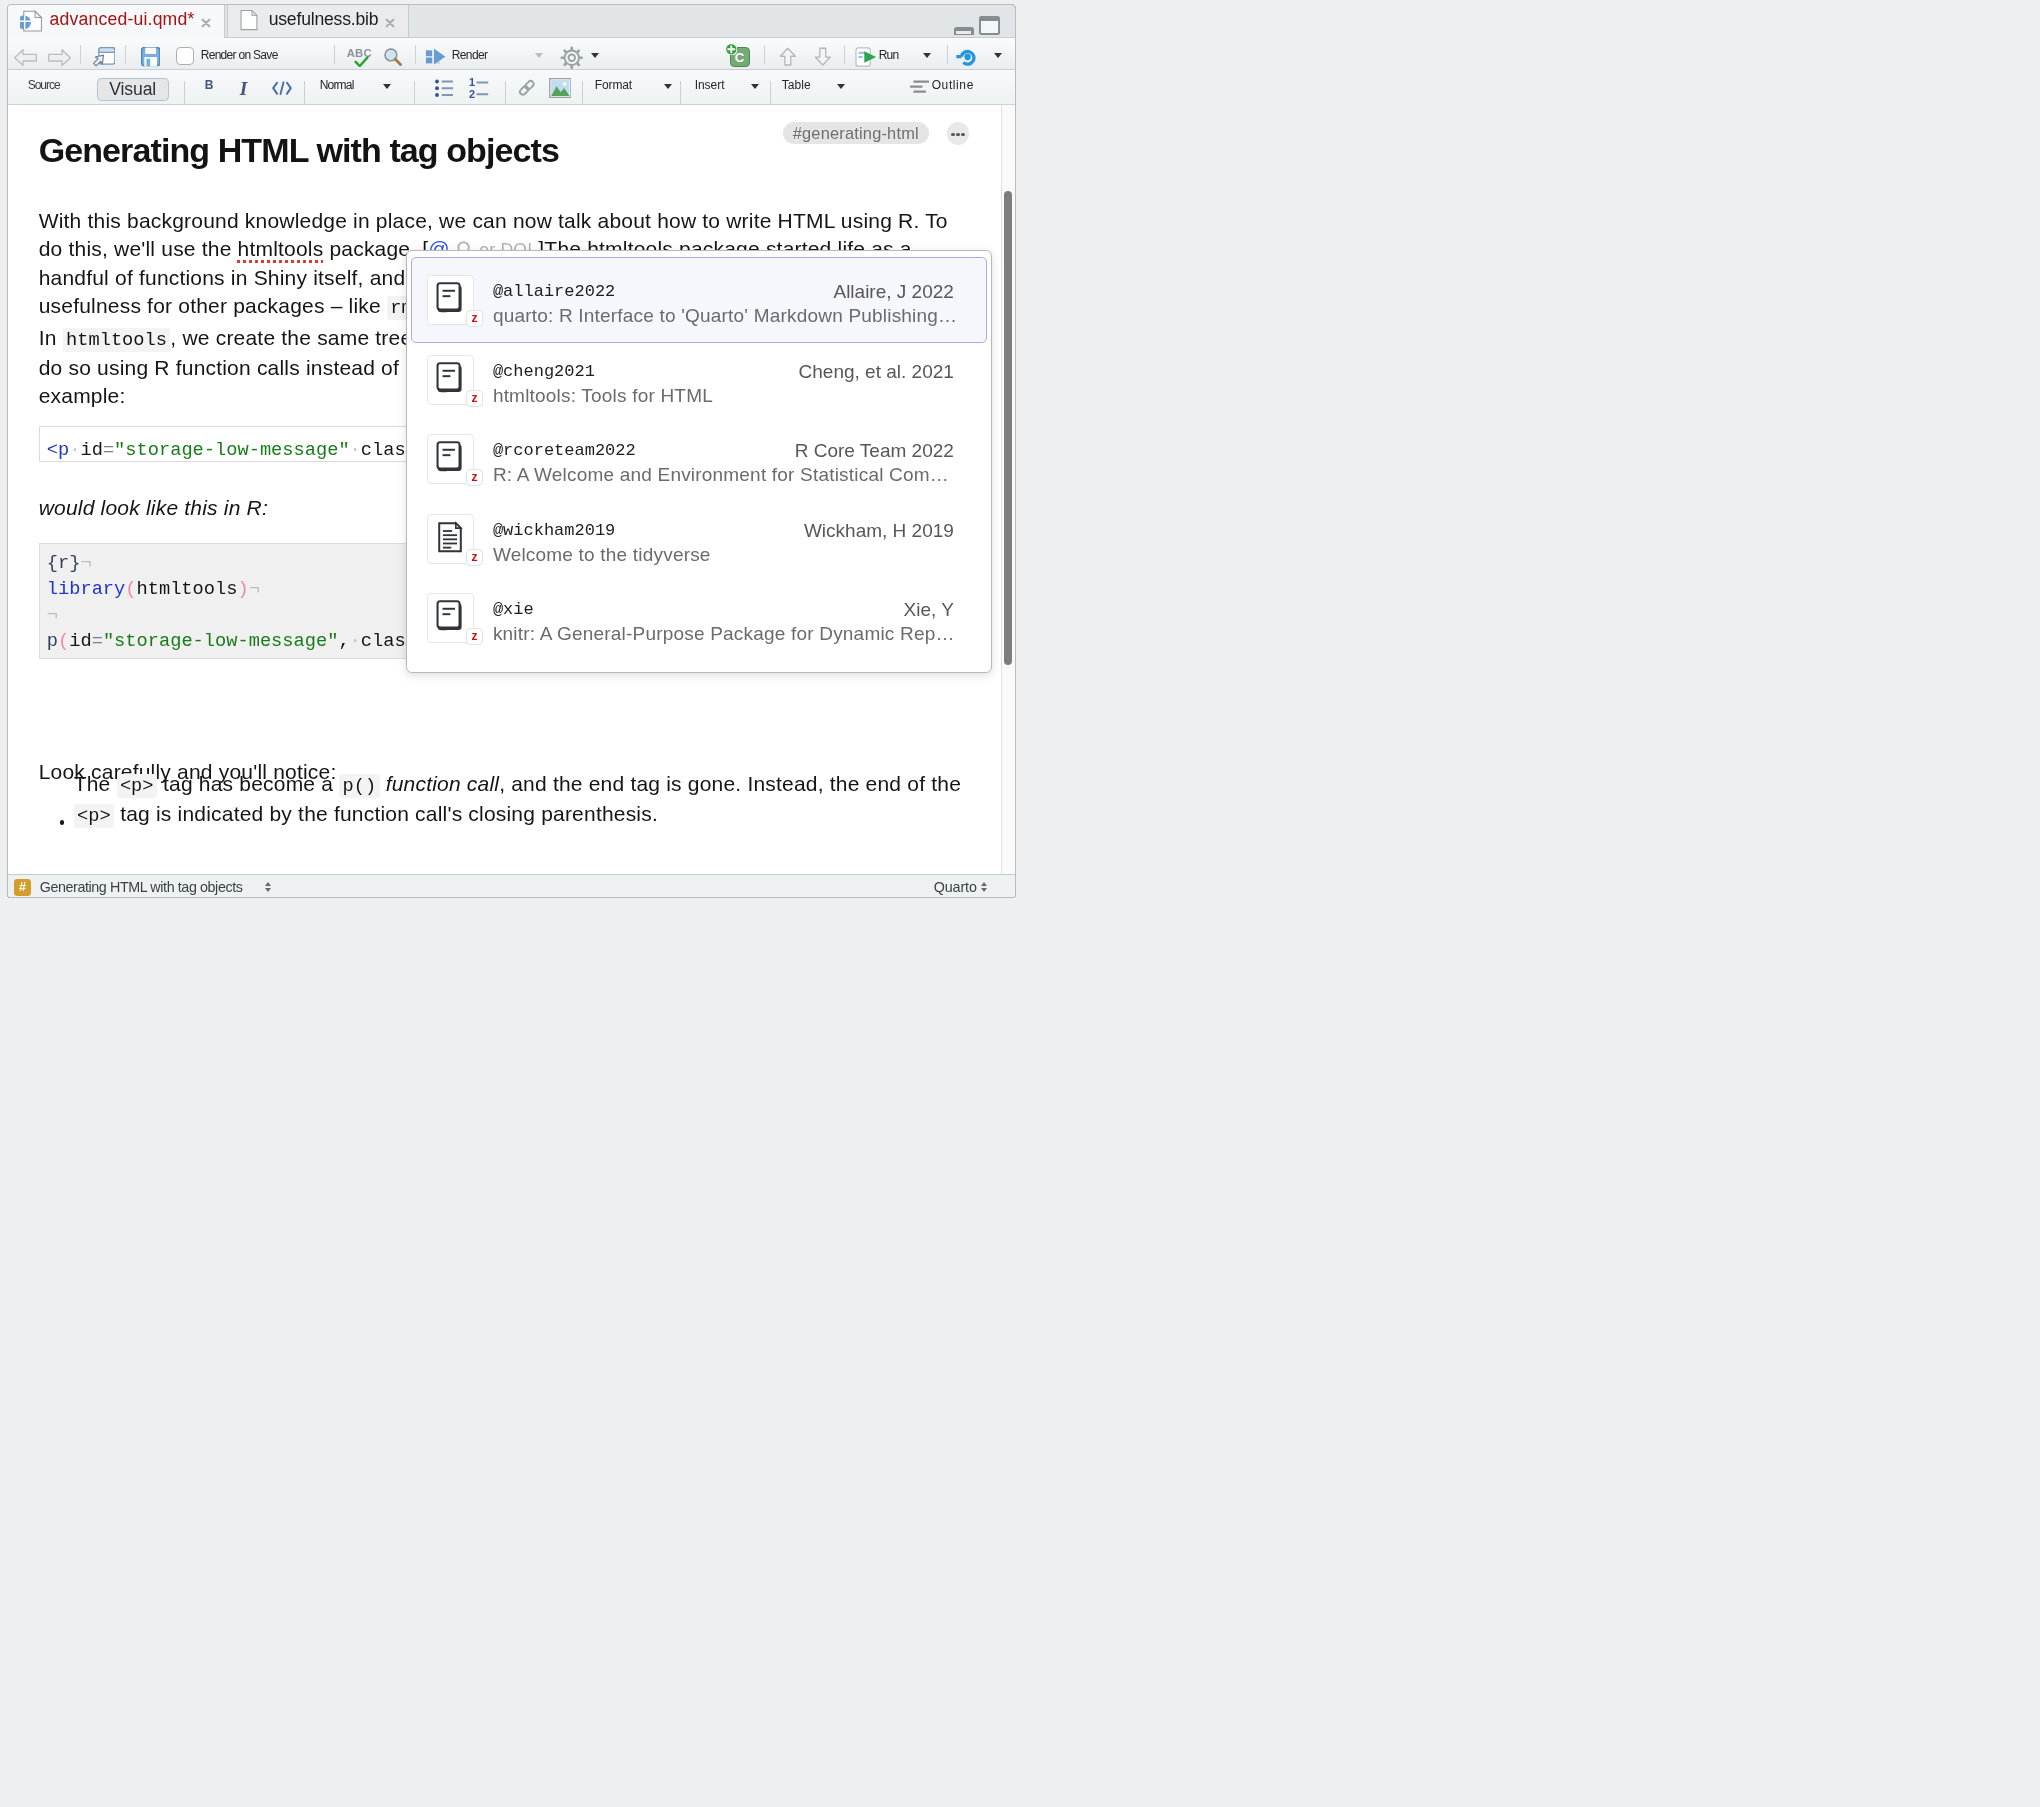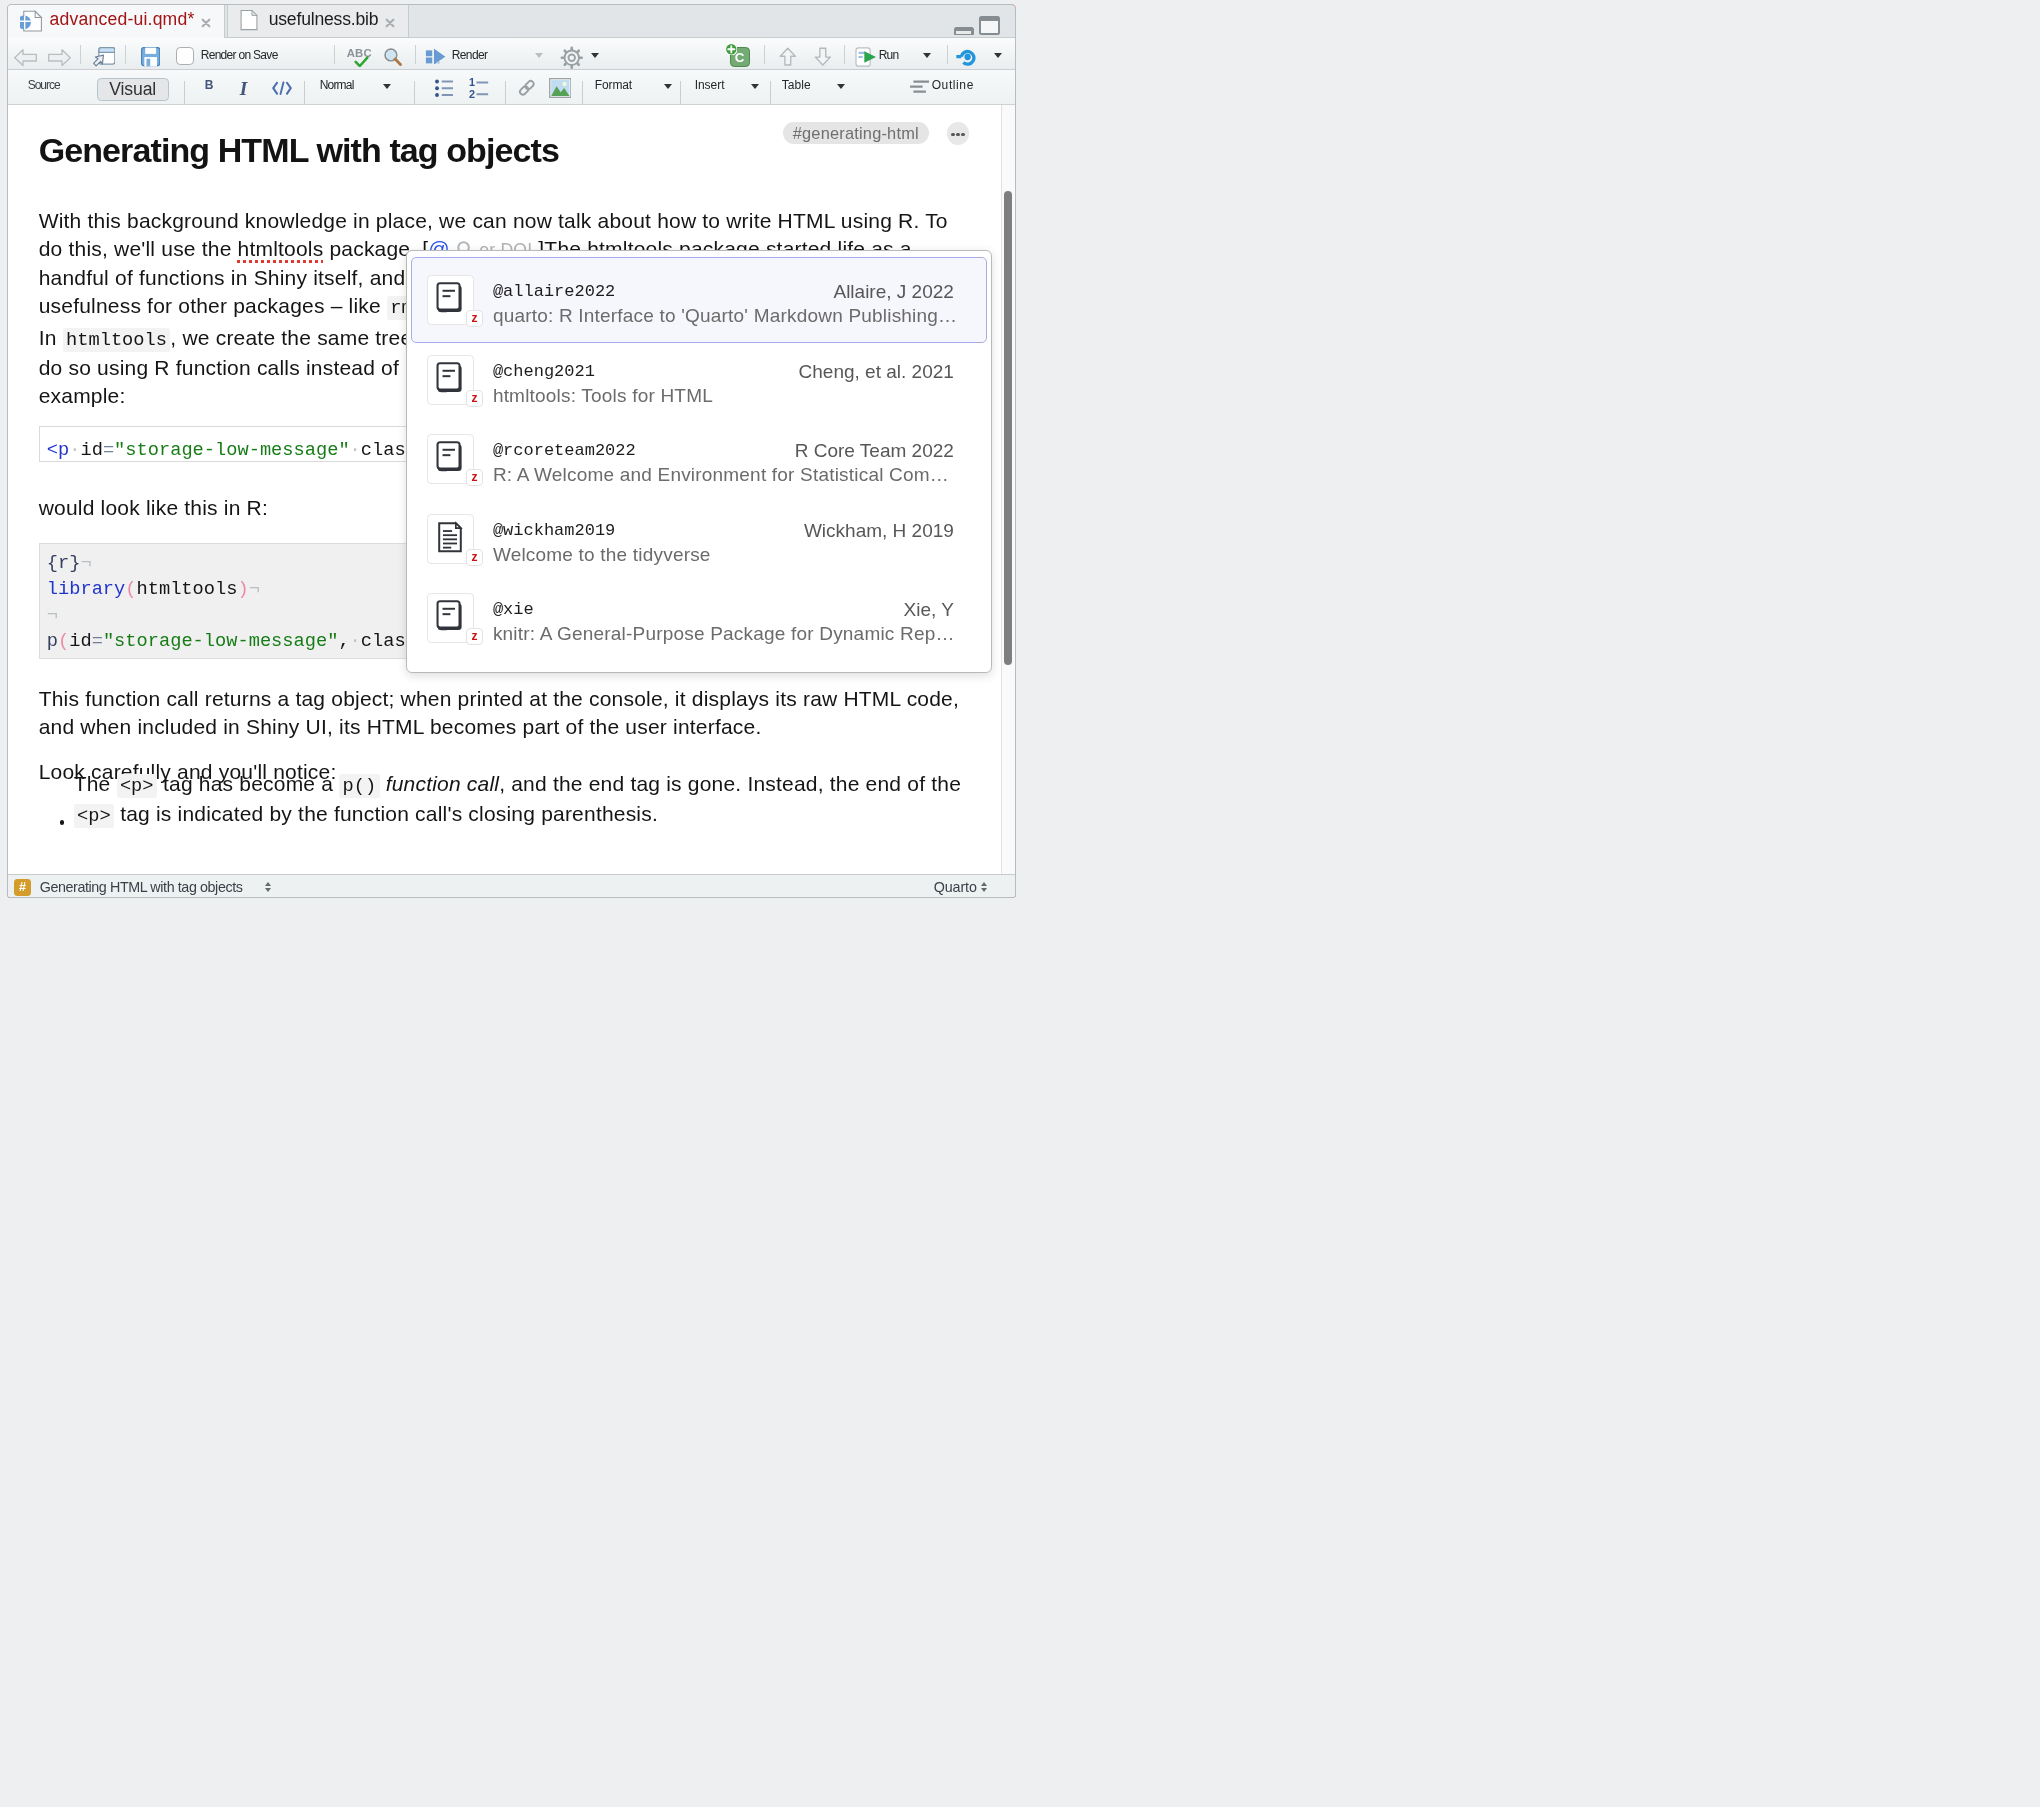--- a/index.html
+++ b/index.html
@@ -285,28 +285,24 @@
     </div>
 
     <div class="body-text" style="left:31px; top:219px;">
       In <span class="chip">htmltools</span>, we create the same tree structure, but we<br>
       do so using R function calls instead of HTML tags. Here's an<br>
       example:
     </div>
 
     <div class="codebox" style="top:321px; height:36px; background:#fff; padding:10px 0 0 7.1px; line-height:26px;"><span class="cm-kw">&lt;p</span><span class="cm-dot">·</span>id<span class="cm-eq">=</span><span class="cm-str">"storage-low-message"</span><span class="cm-dot">·</span>class<span class="cm-eq">=</span><span class="cm-str">"alert alert-danger"</span></div>
 
-    <div class="body-text" style="left:31px; top:389px;">would look like this in R:</div>
+    <div class="body-text" style="left:31px; top:389px;font-style:italic;">would look like this in R:</div>
 
     <div class="codebox" style="top:438px; height:116px; background:#f0f0f0; border-color:#dcdcdc; padding:6.3px 0 0 7.1px; line-height:26px;"><span class="cm-hd">{r}</span><span class="cm-nl">¬</span><br><span class="cm-kw">library</span><span class="cm-pa">(</span>htmltools<span class="cm-pa">)</span><span class="cm-nl">¬</span><br><span class="cm-nl">¬</span><br><span class="cm-hd">p</span><span class="cm-pa">(</span>id<span class="cm-eq">=</span><span class="cm-str">"storage-low-message"</span>,<span class="cm-dot">·</span>class<span class="cm-eq">=</span><span class="cm-str">"alert alert-danger"</span>,</div>
 
-    <div class="body-text" style="left:31px; top:580px;">
-      This function call returns a tag object; when printed at the console, it displays its raw HTML code,<br>
-      and when included in Shiny UI, its HTML becomes part of the user interface.
-    </div>
 
     <div class="body-text" style="left:31px; top:653px;">Look carefully and you'll notice:</div>
 
     <div style="position:absolute; left:52px; top:715px; width:4.6px; height:4.6px; border-radius:50%; background:#151515;"></div>
     <div class="body-text" style="left:66px; top:665px;">
       The <span class="chip">&lt;p&gt;</span> tag has become a <span class="chip">p()</span> <i>function call</i>, and the end tag is gone. Instead, the end of the<br>
       <span class="chip">&lt;p&gt;</span> tag is indicated by the function call's closing parenthesis.
     </div>
 
     <div id="popup">

